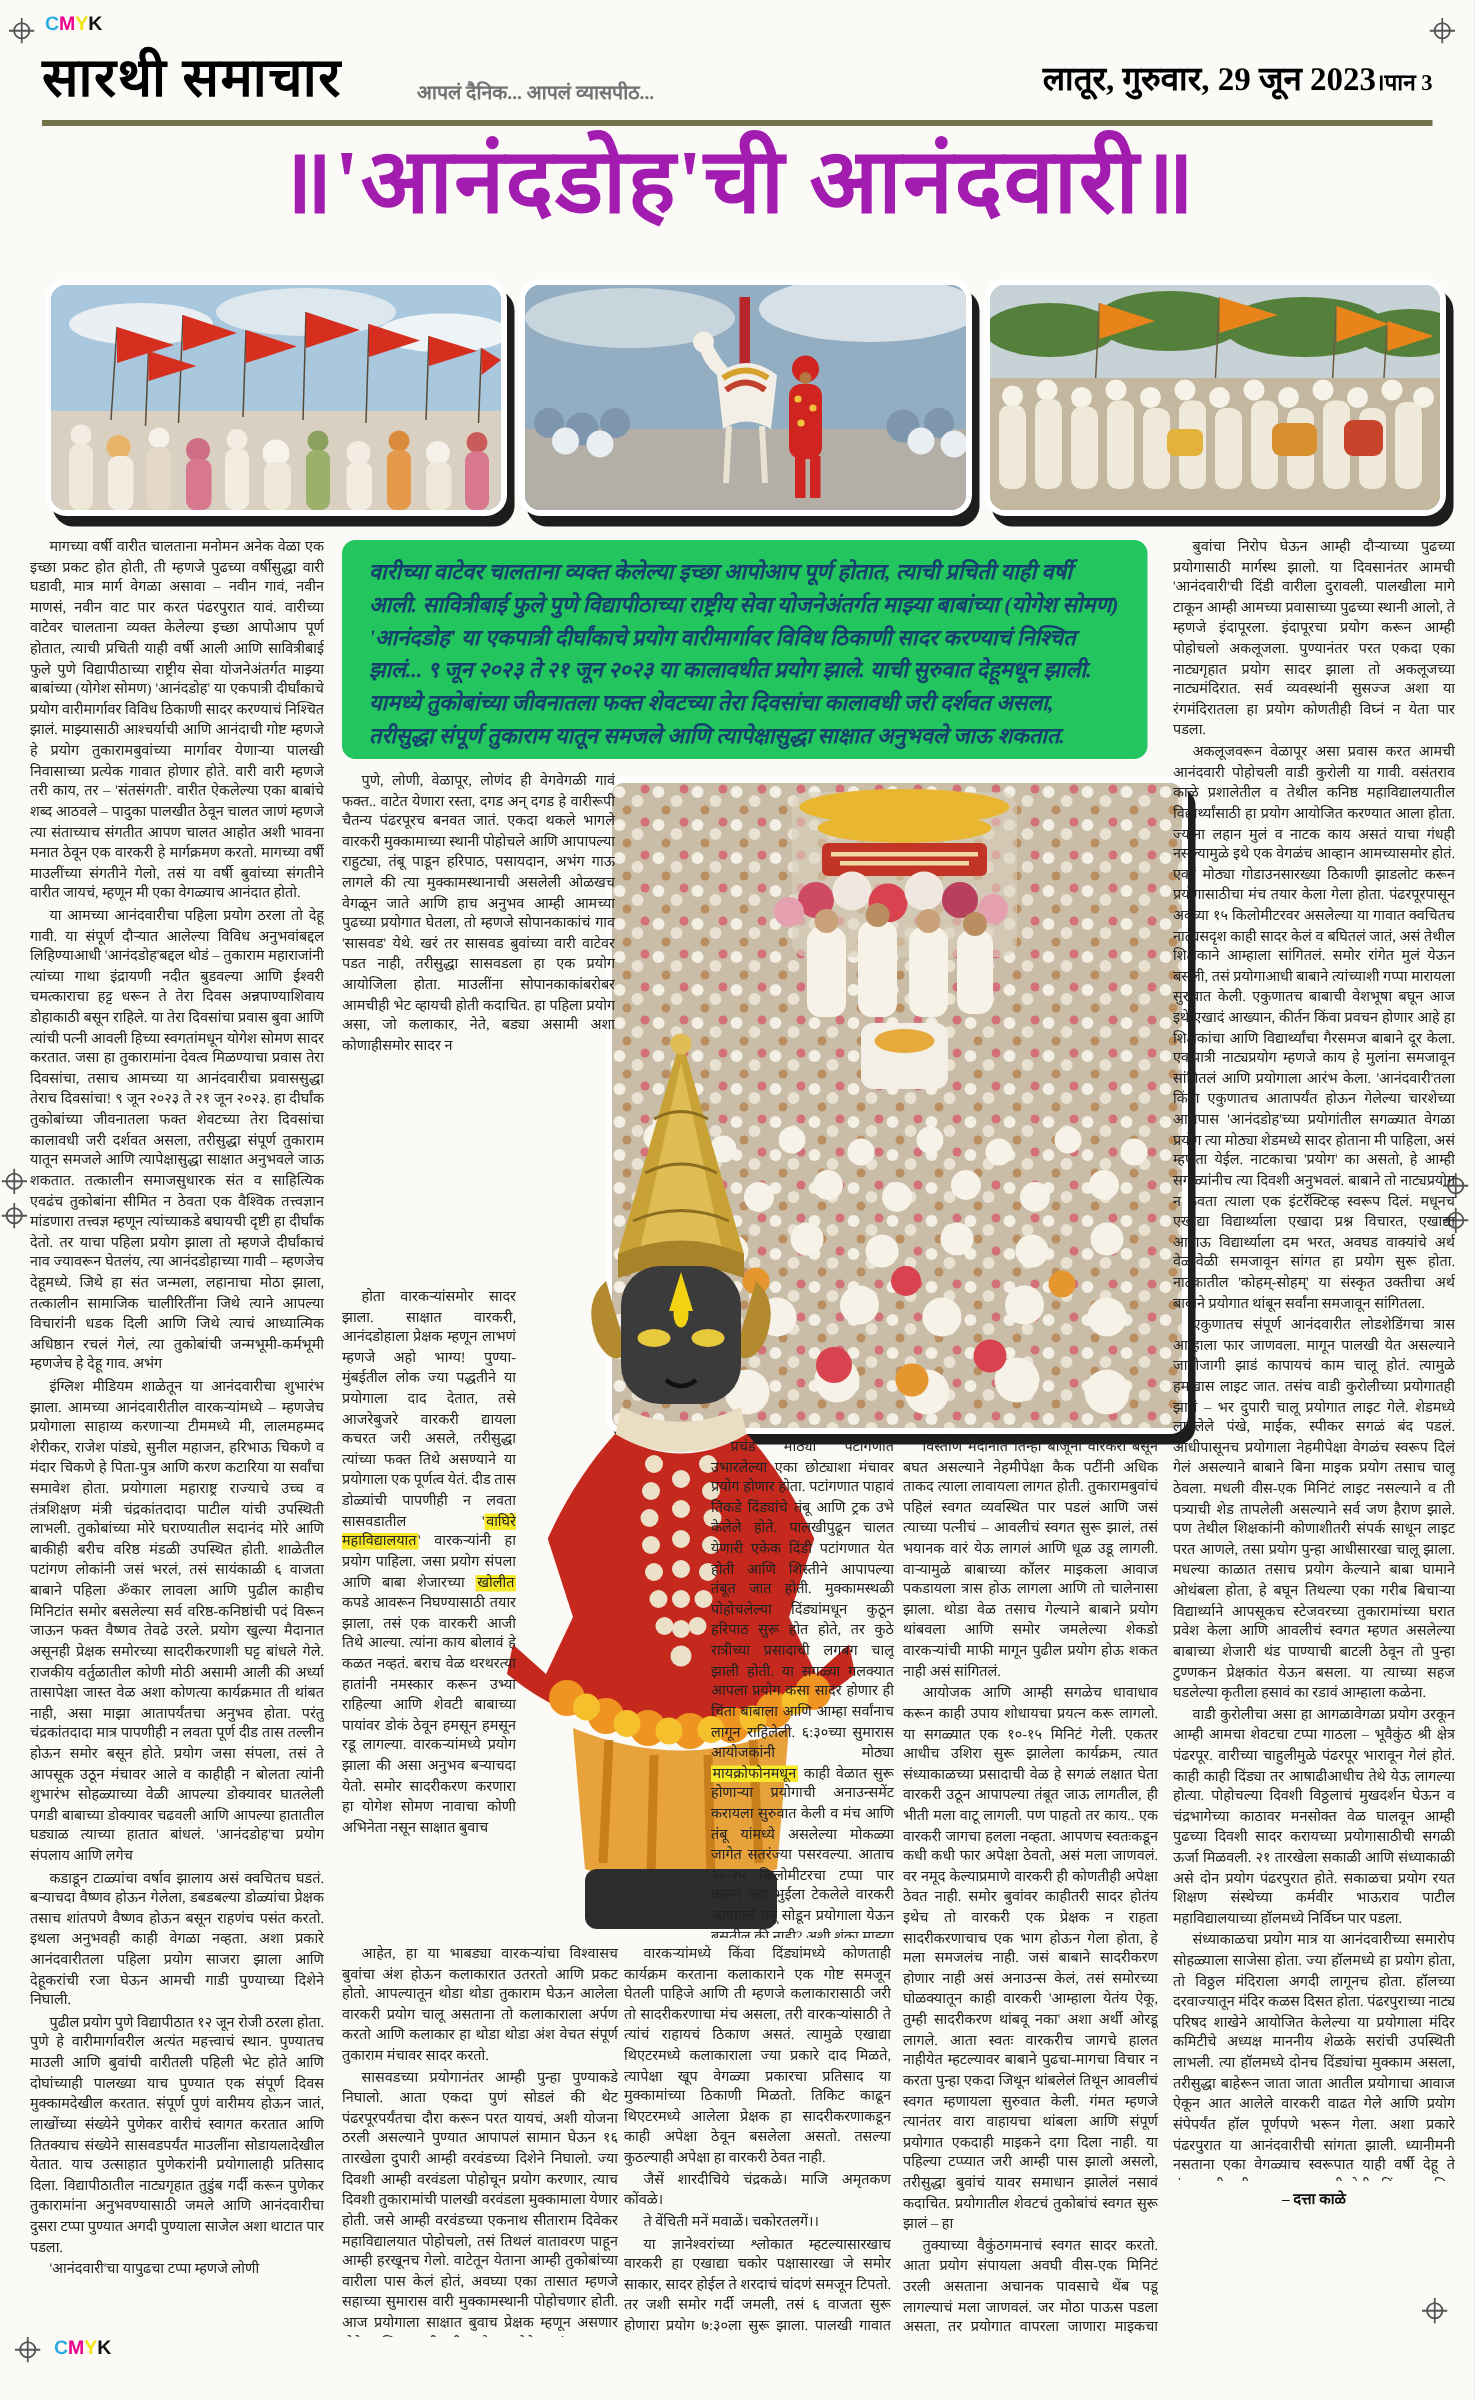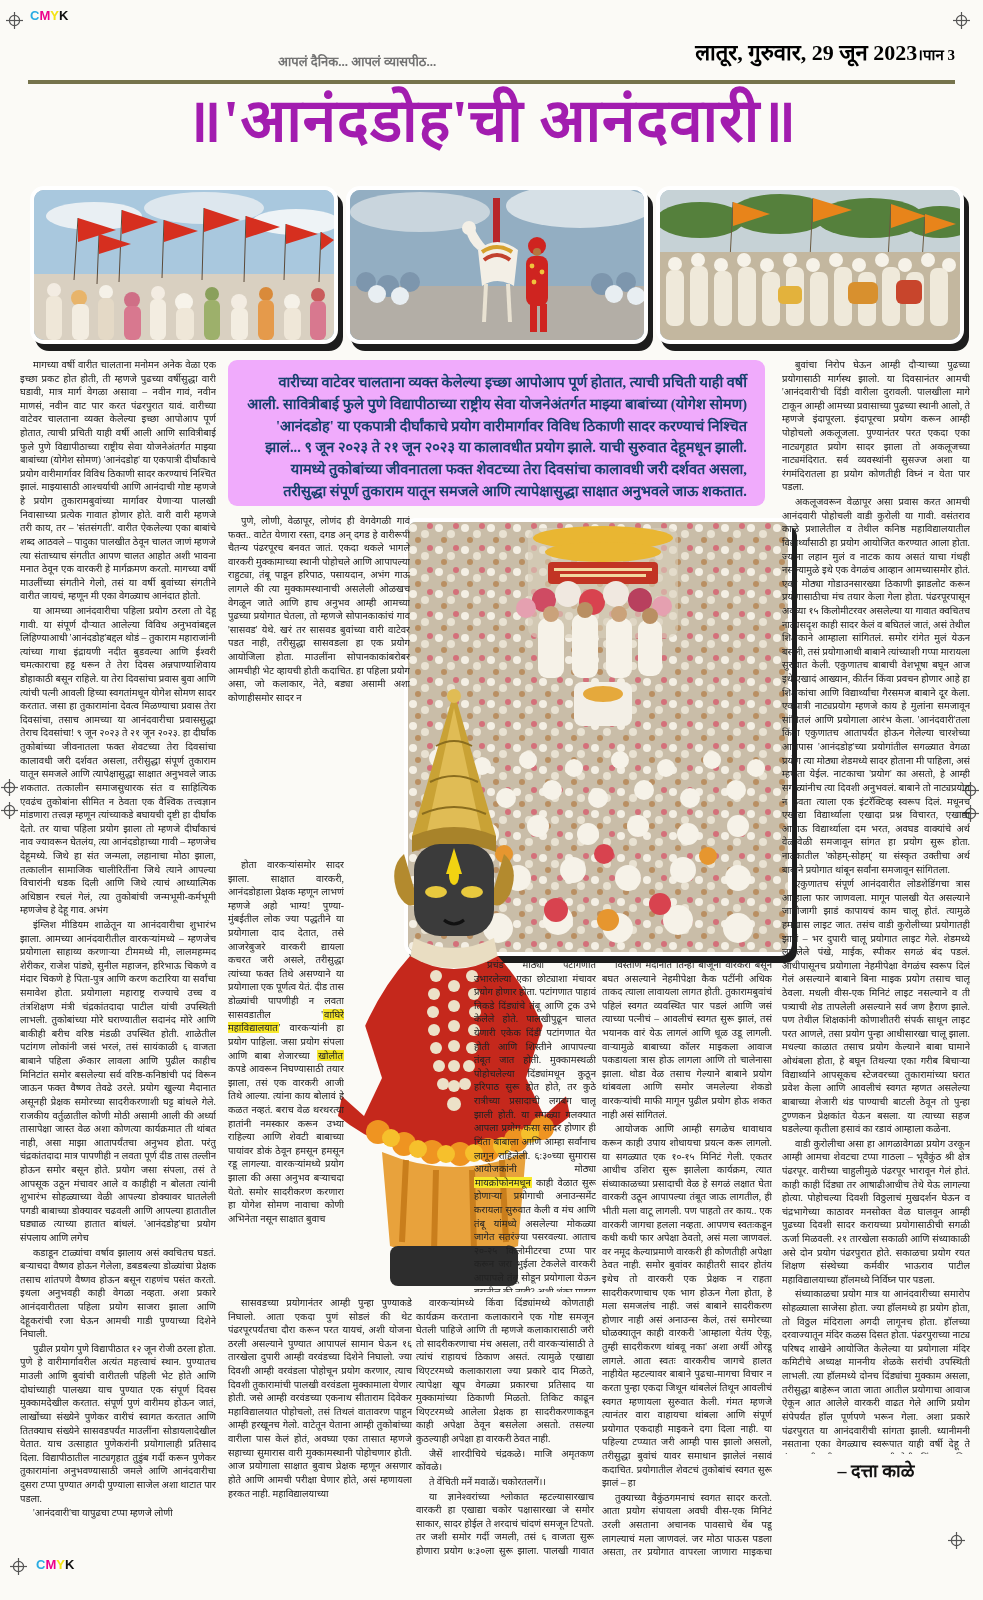--- a/index.html
+++ b/index.html
@@ -17,29 +17,29 @@
   .mast-date{font-size:22px;font-weight:bold;color:#000;white-space:nowrap;}
   .mast-page{font-size:15px;font-weight:bold;color:#000;}
   .rule{height:4px;background:#75734c;}
   
   .headline{width:100%;text-align:center;font-size:60px;font-weight:bold;color:#a21caf;
             letter-spacing:1px;line-height:1.05;}
   
   .photo{border:4px solid #fff;border-radius:14px;box-shadow:5px 7px 0 rgba(10,10,10,.92);overflow:hidden;background:#9db7c9;}
   .photo svg{display:block;}
   
-  .intro{background:#f0abfc;border-radius:9px;padding:12px 18px;box-sizing:border-box;
-         font-size:14.5px;font-weight:bold;color:#16406e;
-         text-align:right;line-height:1.5;}
+  .intro{background:#22c55e;border-radius:9px;padding:12px 18px;box-sizing:border-box;
+         font-size:14.5px;font-weight:bold;font-style:italic;color:#16406e;
+         text-align:left;line-height:1.5;}
   
   .col{font-size:9.6px;line-height:1.42;text-align:justify;overflow:hidden;color:#222;}
   .col p{margin:0 0 1px 0;text-indent:13px;}
   .col p:first-child{text-indent:13px;}
   mark{background:#f7e82a;color:inherit;padding:0 1px;}
-  .byline{font-size:18px;font-weight:bold;text-align:center;color:#111;}
+  .byline{font-size:10px;font-weight:bold;text-align:center;color:#111;}
   
   .idol svg{display:block;}
 </style>
 </head>
 <body>
 
 <div id="page">
 
   <svg class="abs regmark" style="left:6px;top:12px" viewBox="0 0 20 20">
       <circle cx="10" cy="10" r="6" fill="none" stroke="#555" stroke-width="1.4"></circle>
@@ -81,20 +81,21 @@
     </svg>
   <svg class="abs regmark" style="left:10px;top:1558px" viewBox="0 0 20 20">
       <circle cx="10" cy="10" r="6" fill="none" stroke="#555" stroke-width="1.4"></circle>
       <line x1="10" y1="0" x2="10" y2="20" stroke="#555" stroke-width="1.4"></line>
       <line x1="0" y1="10" x2="20" y2="10" stroke="#555" stroke-width="1.4"></line>
     </svg>
   <div class="abs cmyk" style="left:36px;top:1557px">
     <span class="c">C</span><span class="m">M</span><span class="y">Y</span><span class="k">K</span>
   </div>
 
+  <div class="abs mast-title" style="left:28px;top:26px">सारथी समाचार</div>
   <div class="abs mast-tag" style="left:278px;top:52px">आपलं दैनिक... आपलं व्यासपीठ...</div>
   <div class="abs" style="left:620px;top:36px;width:335px;display:flex;align-items:baseline;justify-content:flex-end;">
     <span class="mast-date">लातूर, गुरुवार, 29 जून 2023</span>
     <span class="mast-page">।</span>
     <span class="mast-page">पान 3</span>
   </div>
   <div class="abs rule" style="left:28px;top:80px;width:927px"></div>
 
   <div class="abs headline" style="left:0;top:90px">॥'आनंदडोह'ची आनंदवारी॥</div>
 
@@ -429,20 +430,21 @@
       <p>'आनंदवारी'चा यापुढचा टप्पा म्हणजे लोणी</p>
     </div>
 
   <div class="abs col" style="left:228px;top:514px;width:182px;height:342px">
       <p>पुणे, लोणी, वेळापूर, लोणंद ही वेगवेगळी गावं फक्त.. वाटेत येणारा रस्ता, दगड अन् दगड हे वारीरूपी चैतन्य पंढरपूरच बनवत जातं. एकदा थकले भागले वारकरी मुक्कामाच्या स्थानी पोहोचले आणि आपापल्या राहुट्या, तंबू पाडून हरिपाठ, पसायदान, अभंग गाऊ लागले की त्या मुक्कामस्थानाची असलेली ओळखच वेगळून जाते आणि हाच अनुभव आम्ही आमच्या पुढच्या प्रयोगात घेतला, तो म्हणजे सोपानकाकांचं गाव 'सासवड' येथे. खरं तर सासवड बुवांच्या वारी वाटेवर पडत नाही, तरीसुद्धा सासवडला हा एक प्रयोग आयोजिला होता. माउलींना सोपानकाकांबरोबर आमचीही भेट व्हायची होती कदाचित. हा पहिला प्रयोग असा, जो कलाकार, नेते, बड्या असामी अशा कोणाहीसमोर सादर न</p>
     </div>
   <div class="abs col" style="left:228px;top:858px;width:116px;height:436px">
       <p>होता वारकऱ्यांसमोर सादर झाला. साक्षात वारकरी, आनंदडोहाला प्रेक्षक म्हणून लाभणं म्हणजे अहो भाग्य! पुण्या-मुंबईतील लोक ज्या पद्धतीने या प्रयोगाला दाद देतात, तसे आजरेबुजरे वारकरी द्यायला कचरत जरी असले, तरीसुद्धा त्यांच्या फक्त तिथे असण्याने या प्रयोगाला एक पूर्णत्व येतं. दीड तास डोळ्यांची पापणीही न लवता सासवडातील '<mark>वाघिरे महाविद्यालयात</mark>' वारकऱ्यांनी हा प्रयोग पाहिला. जसा प्रयोग संपला आणि बाबा शेजारच्या <mark>खोलीत</mark> कपडे आवरून निघण्यासाठी तयार झाला, तसं एक वारकरी आजी तिथे आल्या. त्यांना काय बोलावं हे कळत नव्हतं. बराच वेळ थरथरत्या हातांनी नमस्कार करून उभ्या राहिल्या आणि शेवटी बाबाच्या पायांवर डोकं ठेवून हमसून हमसून रडू लागल्या. वारकऱ्यांमध्ये प्रयोग झाला की असा अनुभव बऱ्याचदा येतो. समोर सादरीकरण करणारा हा योगेश सोमण नावाचा कोणी अभिनेता नसून साक्षात बुवाच</p>
     </div>
   <div class="abs col" style="left:228px;top:1296px;width:184px;height:262px">
+      <p>आहेत, हा या भाबड्या वारकऱ्यांचा विश्वासच बुवांचा अंश होऊन कलाकारात उतरतो आणि प्रकट होतो. आपल्यातून थोडा थोडा तुकाराम घेऊन आलेला वारकरी प्रयोग चालू असताना तो कलाकाराला अर्पण करतो आणि कलाकार हा थोडा थोडा अंश वेचत संपूर्ण तुकाराम मंचावर सादर करतो.</p>
       <p>सासवडच्या प्रयोगानंतर आम्ही पुन्हा पुण्याकडे निघालो. आता एकदा पुणं सोडलं की थेट पंढरपूरपर्यंतचा दौरा करून परत यायचं, अशी योजना ठरली असल्याने पुण्यात आपापलं सामान घेऊन १६ तारखेला दुपारी आम्ही वरवंडच्या दिशेने निघालो. ज्या दिवशी आम्ही वरवंडला पोहोचून प्रयोग करणार, त्याच दिवशी तुकारामांची पालखी वरवंडला मुक्कामाला येणार होती. जसे आम्ही वरवंडच्या एकनाथ सीताराम दिवेकर महाविद्यालयात पोहोचलो, तसं तिथलं वातावरण पाहून आम्ही हरखूनच गेलो. वाटेतून येताना आम्ही तुकोबांच्या वारीला पास केलं होतं, अवघ्या एका तासात म्हणजे सहाच्या सुमारास वारी मुक्कामस्थानी पोहोचणार होती. आज प्रयोगाला साक्षात बुवाच प्रेक्षक म्हणून असणार होते आणि आमची परीक्षा घेणार होते, असं म्हणायला हरकत नाही. महाविद्यालयाच्या</p>
     </div>
 
   <div class="abs col" style="left:474px;top:958px;width:122px;height:334px">
       <p>प्रचंड मोठ्या पटांगणात उभारलेल्या एका छोट्याशा मंचावर प्रयोग होणार होता. पटांगणात पाहावं तिकडे दिंड्यांचे तंबू आणि ट्रक उभे केलेले होते. पालखीपुढून चालत येणारी एकेक दिंडी पटांगणात येत होती आणि शिस्तीने आपापल्या तंबूत जात होती. मुक्कामस्थळी पोहोचलेल्या दिंड्यांमधून कुठून हरिपाठ सुरू होत होते, तर कुठे रात्रीच्या प्रसादाची लगबग चालू झाली होती. या सगळ्या गलक्यात आपला प्रयोग कसा सादर होणार ही चिंता बाबाला आणि आम्हा सर्वांनाच लागून राहिलेली. ६:३०च्या सुमारास आयोजकांनी मोठ्या <mark>मायक्रोफोनमधून</mark> काही वेळात सुरू होणाऱ्या प्रयोगाची अनाउन्समेंट करायला सुरुवात केली व मंच आणि तंबू यांमध्ये असलेल्या मोकळ्या जागेत सतरंज्या पसरवल्या. आताच २०-२५ किलोमीटरचा टप्पा पार करून जरा भुईला टेकलेले वारकरी आपापले तंबू सोडून प्रयोगाला येऊन बसतील की नाही? अशी शंका माझ्या मनात असताना अवघ्या अर्ध्या तासात सतरंज्या</p>
     </div>
   <div class="abs col" style="left:416px;top:1296px;width:178px;height:262px">
       <p>वारकऱ्यांमध्ये किंवा दिंड्यांमध्ये कोणताही कार्यक्रम करताना कलाकाराने एक गोष्ट समजून घेतली पाहिजे आणि ती म्हणजे कलाकारासाठी जरी तो सादरीकरणाचा मंच असला, तरी वारकऱ्यांसाठी ते त्यांचं राहायचं ठिकाण असतं. त्यामुळे एखाद्या थिएटरमध्ये कलाकाराला ज्या प्रकारे दाद मिळते, त्यापेक्षा खूप वेगळ्या प्रकारचा प्रतिसाद या मुक्कामांच्या ठिकाणी मिळतो. तिकिट काढून थिएटरमध्ये आलेला प्रेक्षक हा सादरीकरणाकडून काही अपेक्षा ठेवून बसलेला असतो. तसल्या कुठल्याही अपेक्षा हा वारकरी ठेवत नाही.</p>
       <p>जैसें शारदीचिये चंद्रकळे। माजि अमृतकण कोंवळे।</p>
       <p>ते वेंचिती मनें मवाळें। चकोरतलगें।।</p>

